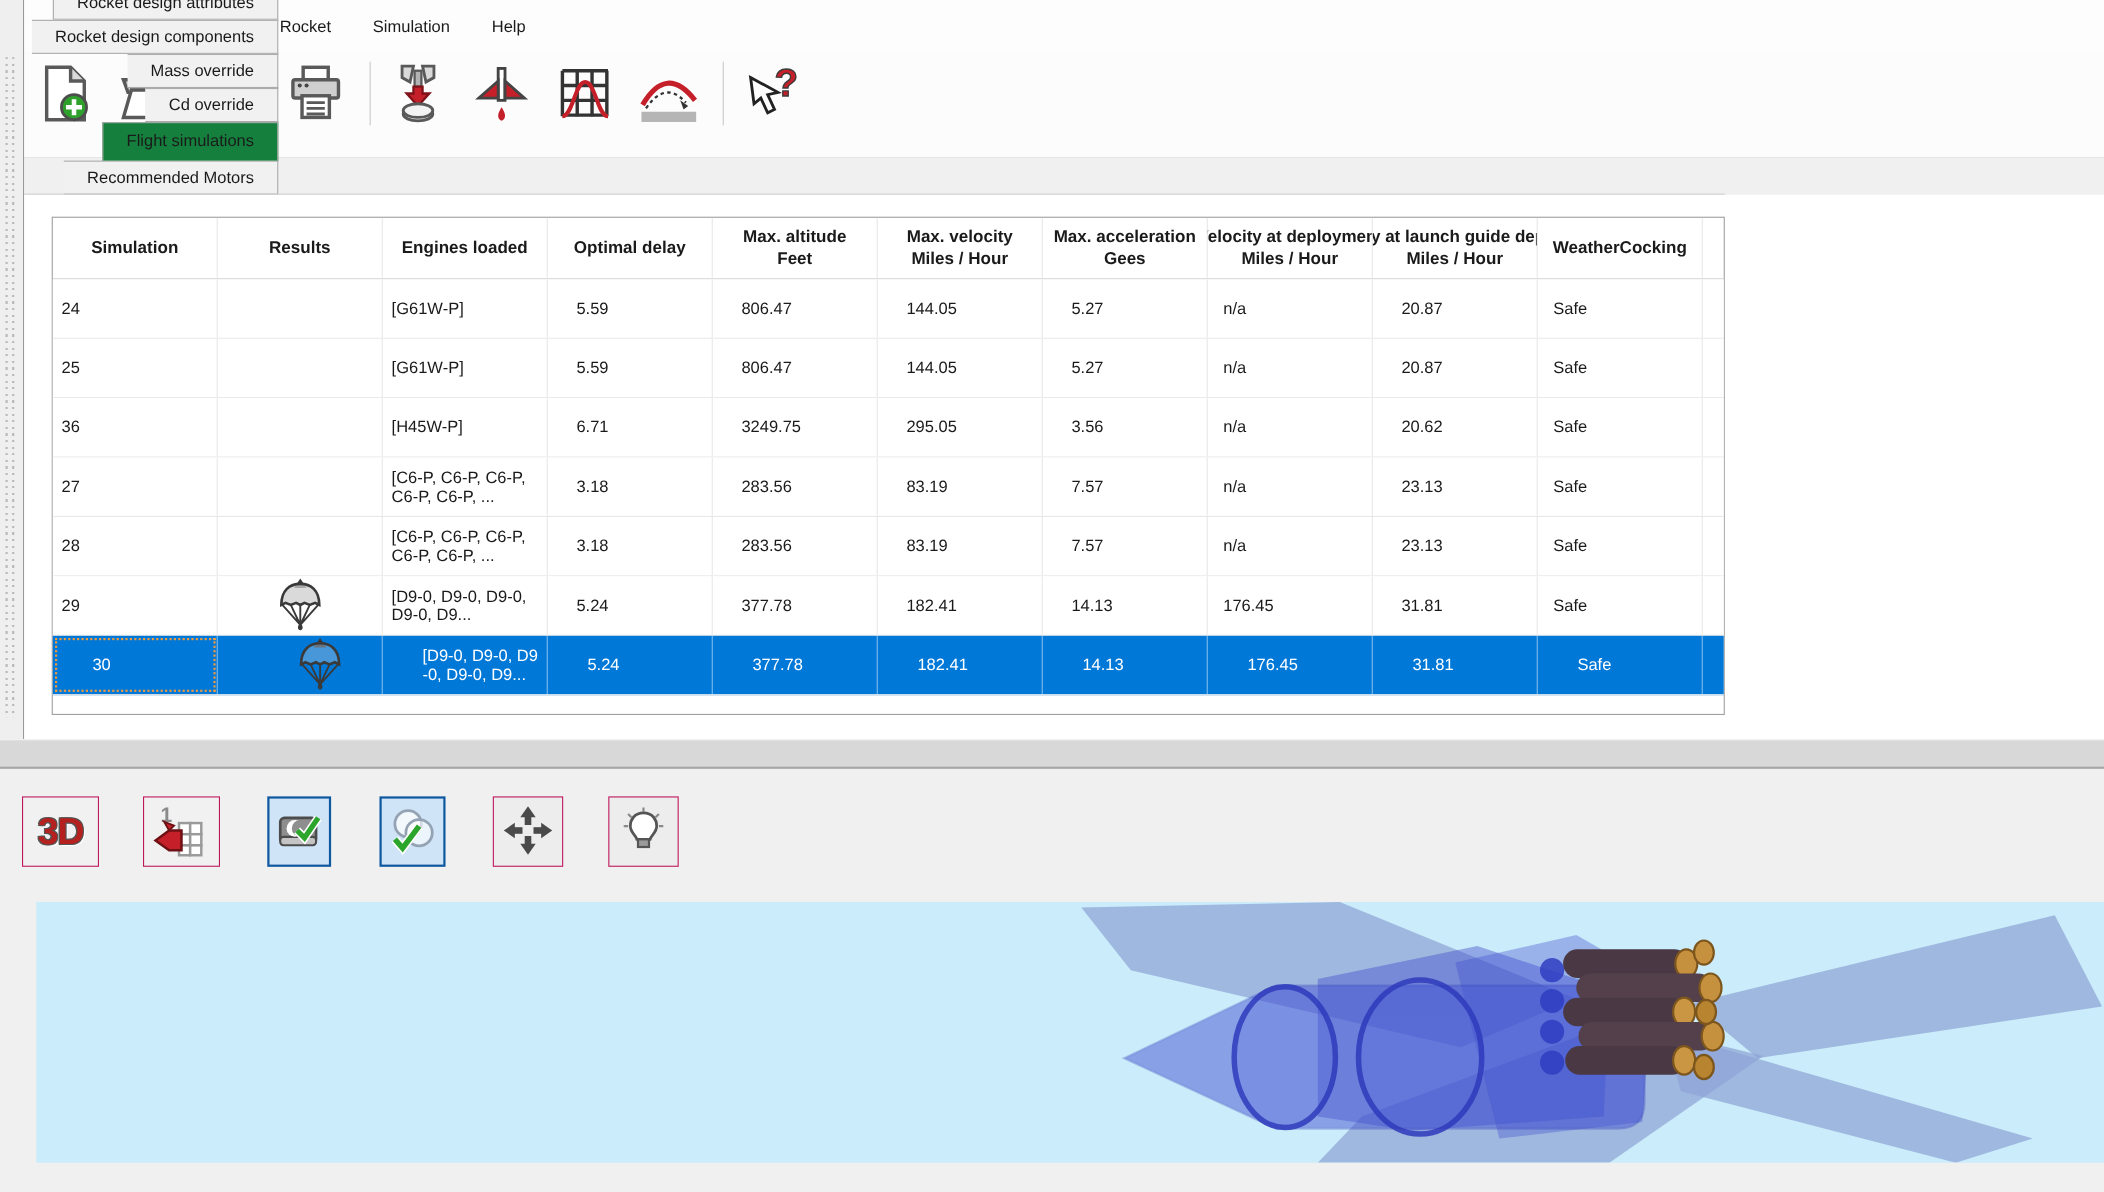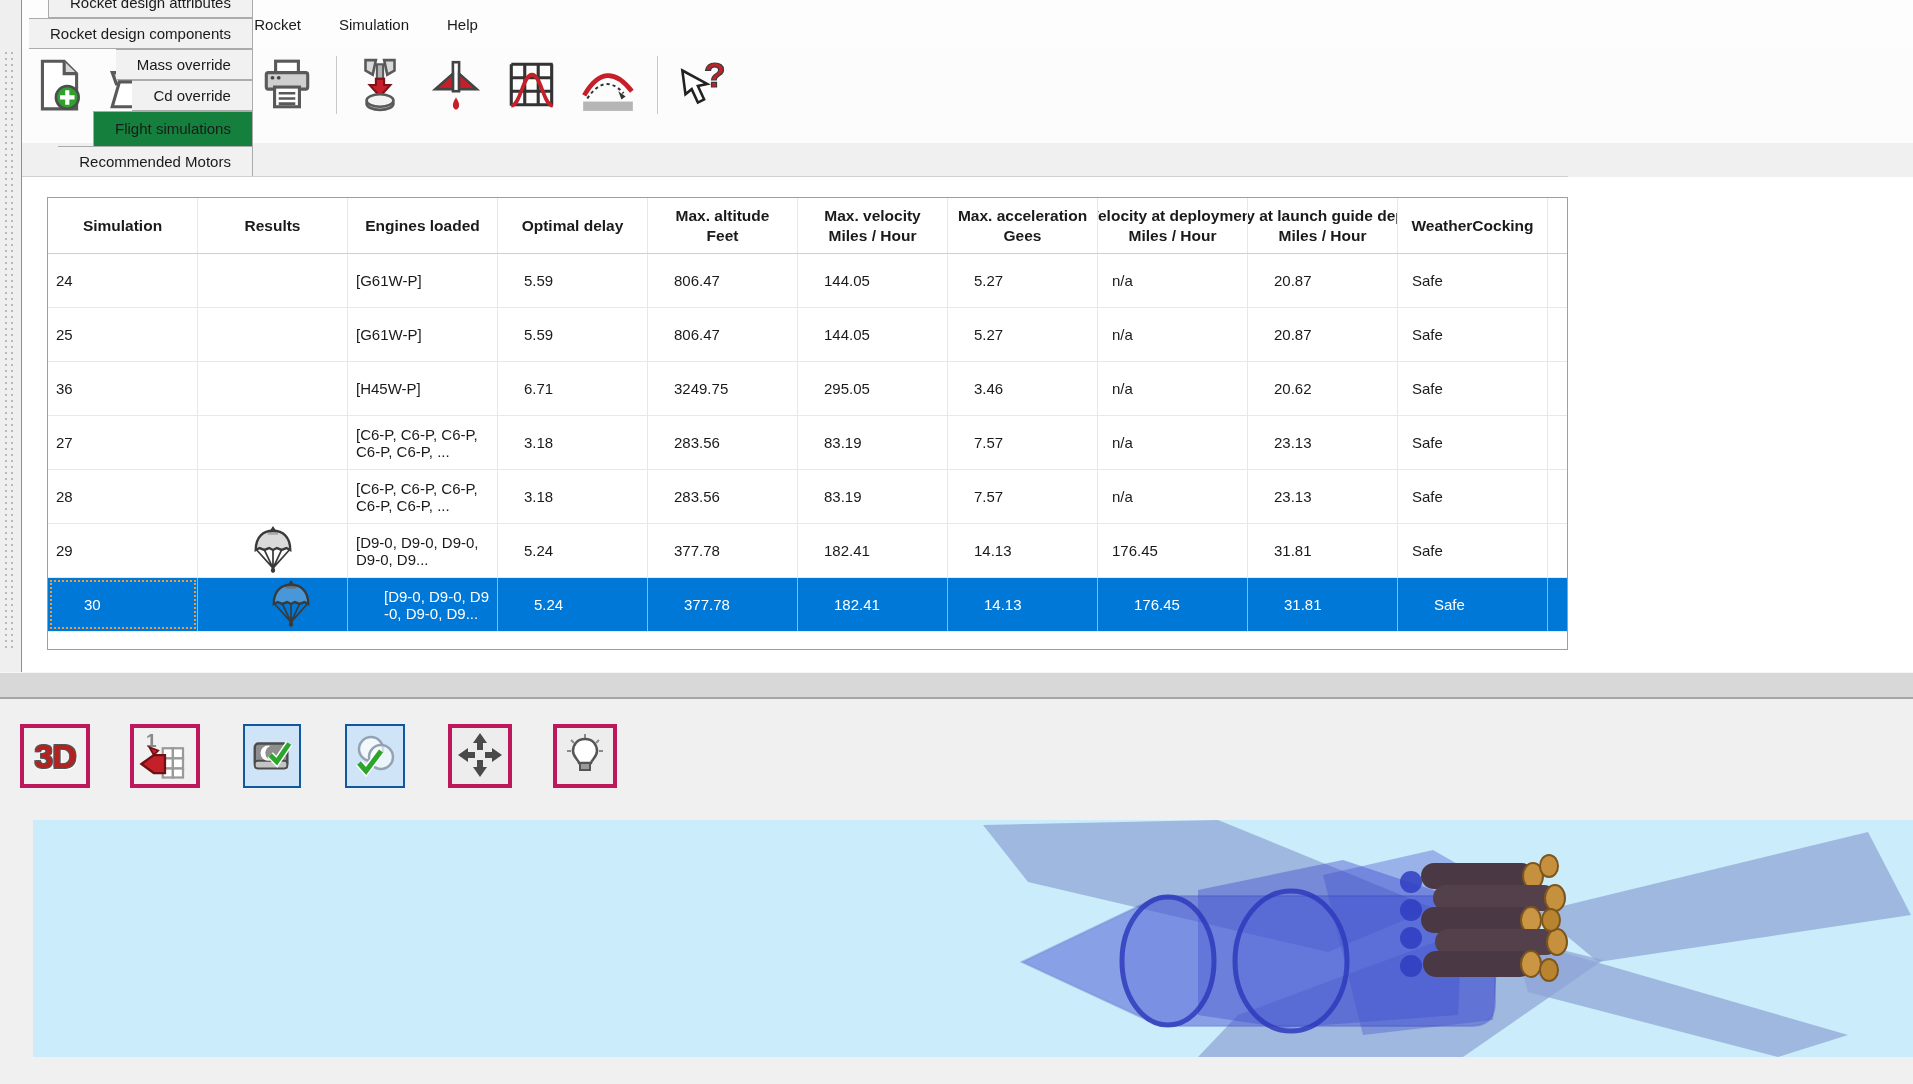--- a/index.html
+++ b/index.html
@@ -41,21 +41,21 @@
   .anum{padding-left:26px;}
   .aw{padding-left:14px;}
   .acenter{justify-content:center;}
   .eng{word-break:break-all;line-height:17px;padding-right:6px;}
   .trow.selected{background:#0078d7;color:#fff;}
   .trow.selected .cell{border-right-color:rgba(255,255,255,.5);padding-left:36px;}
   .cell.focused{outline:2px dotted #ef9a3d;outline-offset:-4px;}
   
   .splitter{position:absolute;left:0;top:672px;width:1913px;height:27px;background:#d8d8d8;border-top:1px solid #f5f5f5;border-bottom:2px solid #a6a6a6;box-sizing:border-box;}
   .lowerpanel{position:absolute;left:0;top:699px;width:1913px;height:385px;background:#f0f0f0;}
-  .vbtn{position:absolute;top:25px;height:64px;box-sizing:border-box;background:#ededed;border:4px solid #be185d;display:flex;align-items:center;justify-content:center;padding:0;}
+  .vbtn{position:absolute;top:25px;height:64px;box-sizing:border-box;background:#ededed;border:1px solid #be185d;display:flex;align-items:center;justify-content:center;padding:0;}
   .vbtn.checked{background:#cfe4f7;border:2px solid #10589e;}
   .label3d{font-size:34px;font-weight:800;color:#b5211f;letter-spacing:-1px;
     text-shadow:-1px -1px 0 #555,1px -1px 0 #555,-1px 1px 0 #555,1px 1px 0 #555,2px 2px 0 #fff;}
   
   .viewport{position:absolute;left:33px;top:121px;width:1880px;height:237px;background:#cbecfa;overflow:hidden;}
 </style>
 </head>
 <body>
 
 <div class="gutter">
@@ -286,21 +286,21 @@
         <div class="cell anum">
           <span>6.71</span>
         </div>
         <div class="cell anum">
           <span>3249.75</span>
         </div>
         <div class="cell anum">
           <span>295.05</span>
         </div>
         <div class="cell anum">
-          <span>3.46</span>
+          <span>3.56</span>
         </div>
         <div class="cell aw">
           <span>n/a</span>
         </div>
         <div class="cell anum">
           <span>20.62</span>
         </div>
         <div class="cell aw">
           <span>Safe</span>
         </div>

